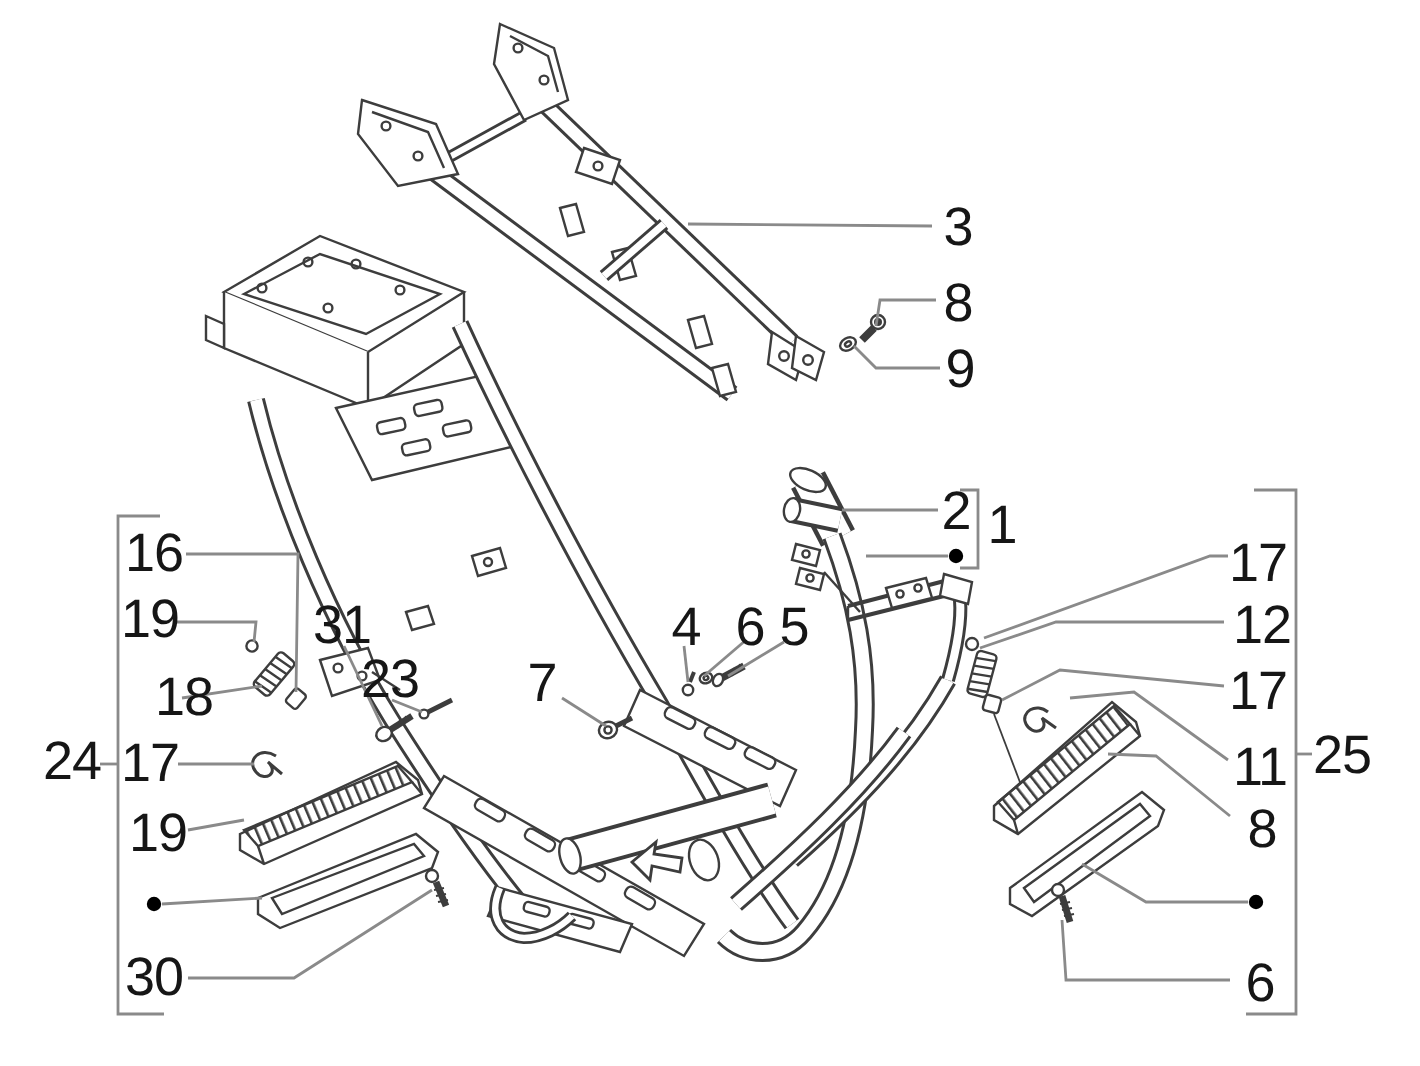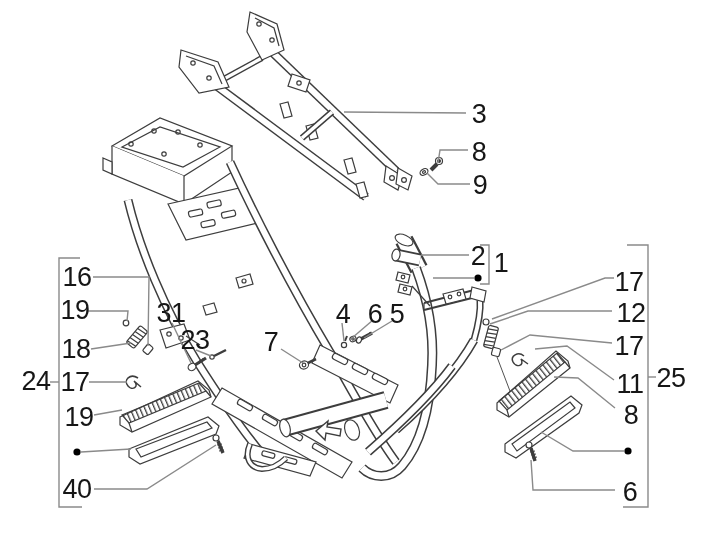--- a/index.html
+++ b/index.html
@@ -293,22 +293,22 @@
   <div class="callout" style="left:479px;top:152px">8</div>
   <div class="callout" style="left:480px;top:185px">9</div>
   <div class="callout" style="left:629px;top:346px">17</div>
   <div class="callout" style="left:630px;top:384px">11</div>
   <div class="callout" style="left:631px;top:313px">12</div>
   <div class="callout" style="left:629px;top:282px">17</div>
   <div class="callout" style="left:630px;top:492px">6</div>
   <div class="callout" style="left:631px;top:415px">8</div>
   <div class="callout" style="left:77px;top:277px">16</div>
   <div class="callout" style="left:75px;top:382px">17</div>
-  <div class="callout" style="left:76px;top:349px">18</div>
+  <div class="callout" style="left:92px;top:349px">18</div>
   <div class="callout" style="left:75px;top:310px">19</div>
-  <div class="callout" style="left:77px;top:489px">40</div>
+  <div class="callout" style="left:77px;top:489px">30</div>
   <div class="callout" style="left:79px;top:417px">19</div>
   <div class="callout" style="left:171px;top:313px">31</div>
   <div class="callout" style="left:195px;top:340px">23</div>
   <div class="callout" style="left:36px;top:381px">24</div>
   <div class="callout" style="left:671px;top:378px">25</div>
 
 </div>
 
 </body></html>

